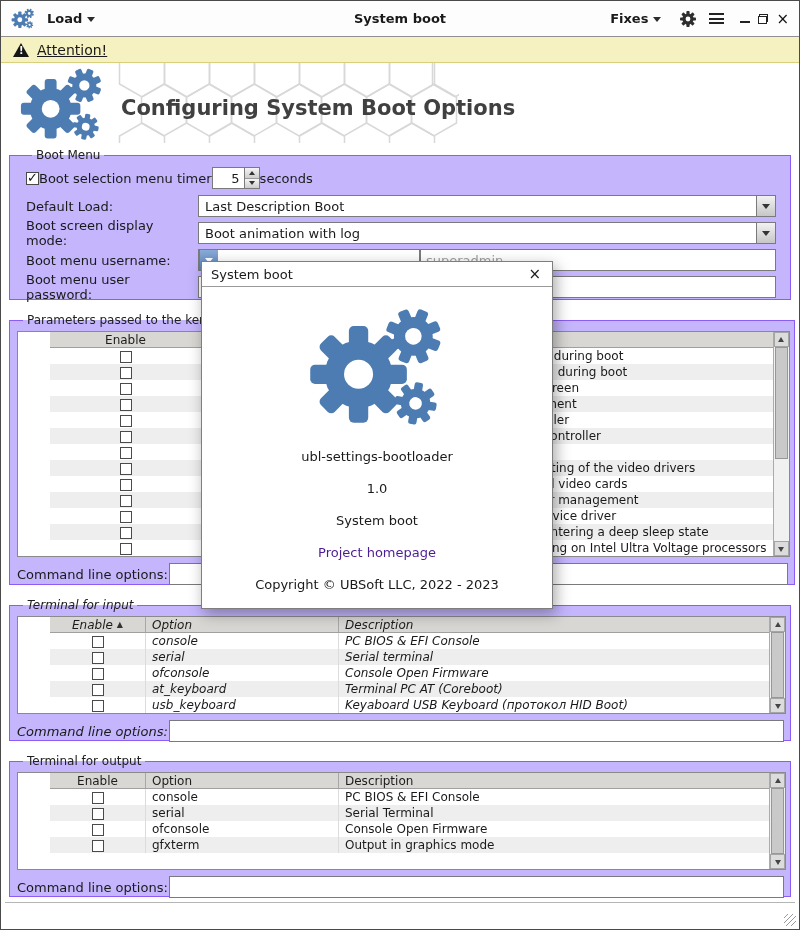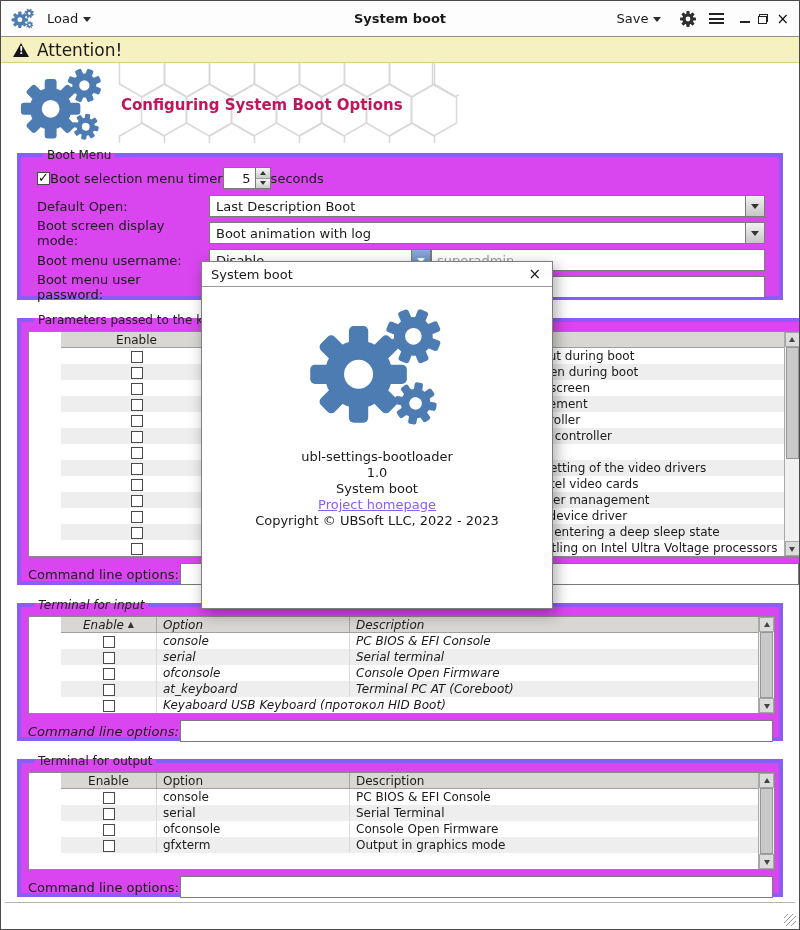--- a/index.html
+++ b/index.html
@@ -6,52 +6,52 @@
   html,body { background:#cfcfcf; }
   body { font-family: "DejaVu Sans", sans-serif; font-size: 13px; color:#1a1a1a; }
 
   .window { position:relative; width:800px; height:930px; background:#fff;
             border:1px solid #4a4a4a; overflow:hidden; }
 
   
   .titlebar { height:36px; display:flex; align-items:center; padding:0 10px;
               border-bottom:1px solid #8f8f8f; background:#fdfdfd; position:relative; }
   .tb-title { position:absolute; left:0; right:0; text-align:center; font-weight:bold; pointer-events:none; }
-  .menu-btn { display:flex; align-items:center; gap:5px; padding:3px 6px; cursor:default; }
+  .menu-btn { display:flex; align-items:center; gap:5px; padding:3px 6px; cursor:default;font-weight:bold; }
   .caret { width:0; height:0; border:4px solid transparent; border-top:5px solid #2c2c2c; margin-top:5px; }
   .tb-left { display:flex; align-items:center; gap:6px; }
   .tb-right { margin-left:auto; display:flex; align-items:center; gap:12px; }
   .hamburger { width:15px; height:11px; border-top:2px solid #222; border-bottom:2px solid #222; position:relative; }
   .hamburger::after { content:""; position:absolute; left:0; right:0; top:2.5px; height:2px; background:#222; }
   .win-controls { display:flex; align-items:center; gap:8px; margin-left:4px; }
   .win-min { width:10px; height:10px; position:relative; }
   .win-min::after { content:""; position:absolute; left:0; right:0; bottom:1px; height:2px; background:#222; }
   .win-max { width:10px; height:10px; position:relative; }
   .win-max::before { content:""; position:absolute; top:0; right:0; width:7px; height:6px; border:1px solid #222; }
   .win-max::after { content:""; position:absolute; bottom:0; left:0; width:7px; height:6px; border:1px solid #222; background:#fff; }
   .win-close { font-size:15px; line-height:10px; color:#111; }
 
   
   .warnbar { height:26px; background:#f6f1c0; border-bottom:1px solid #d9d07c;
-             display:flex; align-items:center; gap:8px; padding:0 12px; font-size:17px; }
+             display:flex; align-items:center; gap:8px; padding:0 12px; font-size:14px;text-decoration:underline; }
   .warn-tri { width:0; height:0; border-left:8px solid transparent; border-right:8px solid transparent;
               border-bottom:14px solid #151515; position:relative; }
   .warn-tri::after { content:"!"; position:absolute; left:-2px; top:2px; color:#fff;
                      font-size:10px; font-weight:bold; line-height:11px; }
 
   
   .pageheader { position:relative; height:80px; background:#fff; overflow:hidden; }
   .hexes { position:absolute; left:116px; top:0; }
   .logo-main { position:absolute; left:18px; top:3px; color:#4d7cb2; }
-  .logo-title { position:absolute; left:120px; top:33px; font-size:15px; font-weight:bold; color:#be185d; }
+  .logo-title { position:absolute; left:120px; top:33px; font-size:21px; font-weight:bold; color:#404040; }
   .gear-body { fill: currentColor; }
   .gear-hole { fill: #ffffff; }
 
   
-  fieldset.group { margin:0 16px; border:4px solid #8b5cf6; background:#d946ef;
+  fieldset.group { margin:0 8px; border:1px solid #8b5cf6; background:#c4b5fd;
                    padding:2px 4px 4px 7px; }
   fieldset.group legend { font-size:12px; padding:0 4px; margin-left:6px; color:#202020; }
   #fs-boot   { margin-top:5px;  height:152px; padding-left:16px; padding-right:14px; }
   #fs-kernel { margin-top:13px; height:272px; }
   #fs-input  { margin-top:13px; height:143px;font-style:italic; }
   #fs-output { margin-top:13px; height:143px; }
 
   
   .bm-row { display:flex; align-items:center; height:22px; margin-top:5px; }
   .bm-row:first-of-type { margin-top:2px; height:24px; }
@@ -127,22 +127,22 @@
                  background:repeating-linear-gradient(135deg, transparent 0 2.5px, #9a9a9a 2.5px 3.5px); }
 
   
   .dialog { position:absolute; left:200px; top:260px; width:352px; height:348px; background:#fff;
             border:1px solid #7e7e7e; box-shadow:3px 5px 14px rgba(0,0,0,.35); z-index:10; }
   .dlg-titlebar { height:25px; border-bottom:1px solid #9a9a9a; display:flex; align-items:center;
                   padding:0 9px; }
   .dlg-close { margin-left:auto; font-size:15px; line-height:15px; color:#222; padding:0 2px; }
   .dlg-body { text-align:center; }
   .dlg-logo { margin-top:18px; color:#4d7cb2; }
-  .dlg-line { line-height:16px; }
-  .dlg-link { color:#8b5cf6; text-decoration:underline; cursor:pointer; }
+  .dlg-line { margin-top:16px; line-height:16px; }
+  .dlg-link { color:#4c1d95; cursor:pointer; }
 </style>
 </head>
 <body>
 
 <svg width="0" height="0" style="position:absolute" aria-hidden="true">
   <defs>
     <g id="gear">
       <g class="gear-body">
         <circle r="28"></circle>
         <rect x="-8" y="-40" width="16" height="18" rx="4"></rect>
@@ -173,21 +173,21 @@
       <svg viewBox="0 0 125 110" width="24" height="21" class="logo-main" style="position:static">
           <use href="#gears-logo"></use>
         </svg>
       <div class="menu-btn">
         <span>Load</span>
         <span class="caret"></span>
       </div>
     </div>
     <div class="tb-right">
       <div class="menu-btn">
-        <span>Save</span>
+        <span>Fixes</span>
         <span class="caret"></span>
       </div>
       <svg viewBox="-45 -45 90 90" width="18" height="18" style="color:#2e2e2e">
           <use href="#gear"></use>
         </svg>
       <div class="hamburger"></div>
       <div class="win-controls">
         <div class="win-min"></div>
         <div class="win-max"></div>
         <div class="win-close">×</div>
@@ -238,39 +238,38 @@
         <span class="spin-val">5</span>
         <div class="spin-btns">
           <div class="spin-up"></div>
           <div class="spin-down"></div>
         </div>
       </div>
       <span>seconds</span>
     </div>
 
     <div class="bm-row">
-      <span class="bm-label">Default Open:</span>
+      <span class="bm-label">Default Load:</span>
       <div class="combo grow">
         <span class="combo-text">Last Description Boot</span>
         <span class="combo-btn"></span>
       </div>
     </div>
 
     <div class="bm-row">
       <span class="bm-label">Boot screen display mode:</span>
       <div class="combo grow">
         <span class="combo-text">Boot animation with log</span>
         <span class="combo-btn"></span>
       </div>
     </div>
 
     <div class="bm-row">
       <span class="bm-label">Boot menu username:</span>
       <div class="combo w220">
-        <span class="combo-text">Disable</span>
         <span class="combo-btn accent"></span>
       </div>
       <input type="text" class="text-input grow" placeholder="superadmin" style="">
     </div>
 
     <div class="bm-row">
       <span class="bm-label">Boot menu user password:</span>
       <input type="text" class="text-input grow" value="" style="">
     </div>
   </fieldset>
@@ -427,20 +426,21 @@
             <div class="tc c-enable">
               <span class="checkbox" style="width: 12px; height: 12px;"></span>
             </div>
             <div class="tc c-option">at_keyboard</div>
             <div class="tc c-desc">Terminal PC AT (Coreboot)</div>
           </div>
           <div class="trow">
             <div class="tc c-enable">
               <span class="checkbox" style="width: 12px; height: 12px;"></span>
             </div>
+            <div class="tc c-option">usb_keyboard</div>
             <div class="tc c-desc">Keyaboard USB Keyboard (протокол HID Boot)</div>
           </div>
         </div>
       <div class="scrollbar">
         <div class="sb-btn up"></div>
         <div class="sb-thumb" style="top:15px;bottom:15px;"></div>
         <div class="sb-btn down"></div>
       </div>
     </div>
     <div class="cmdline">

